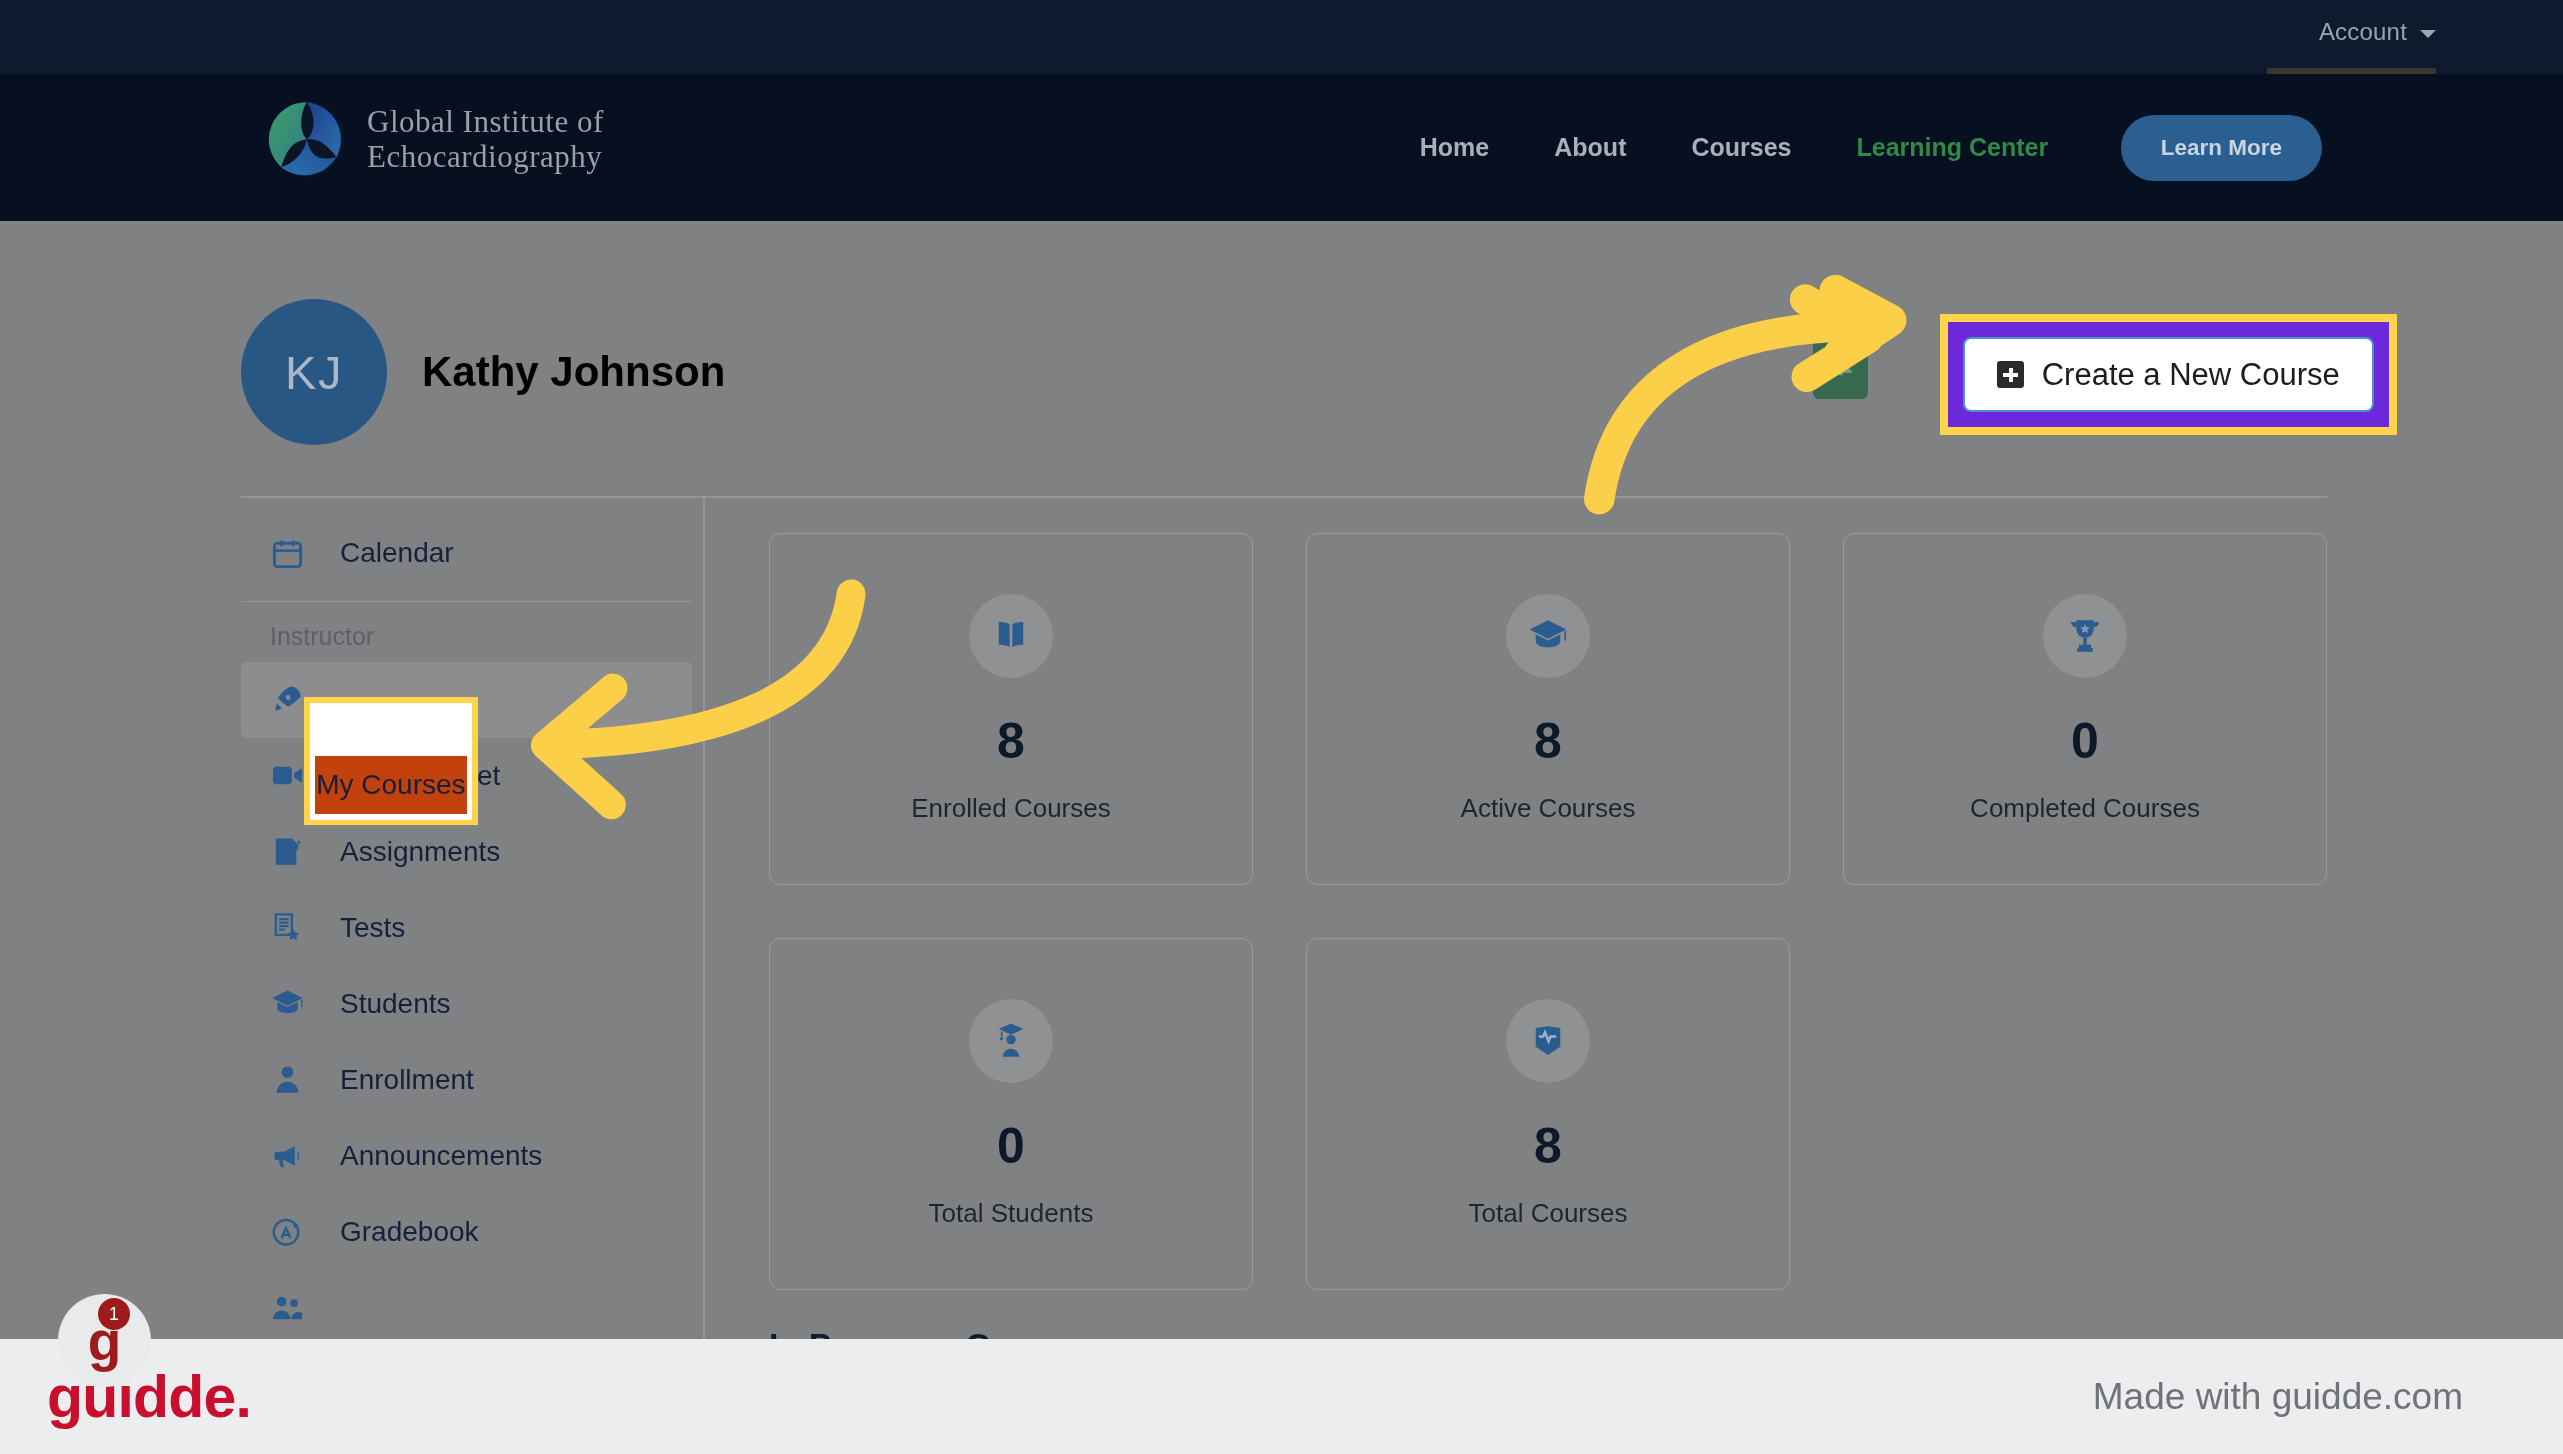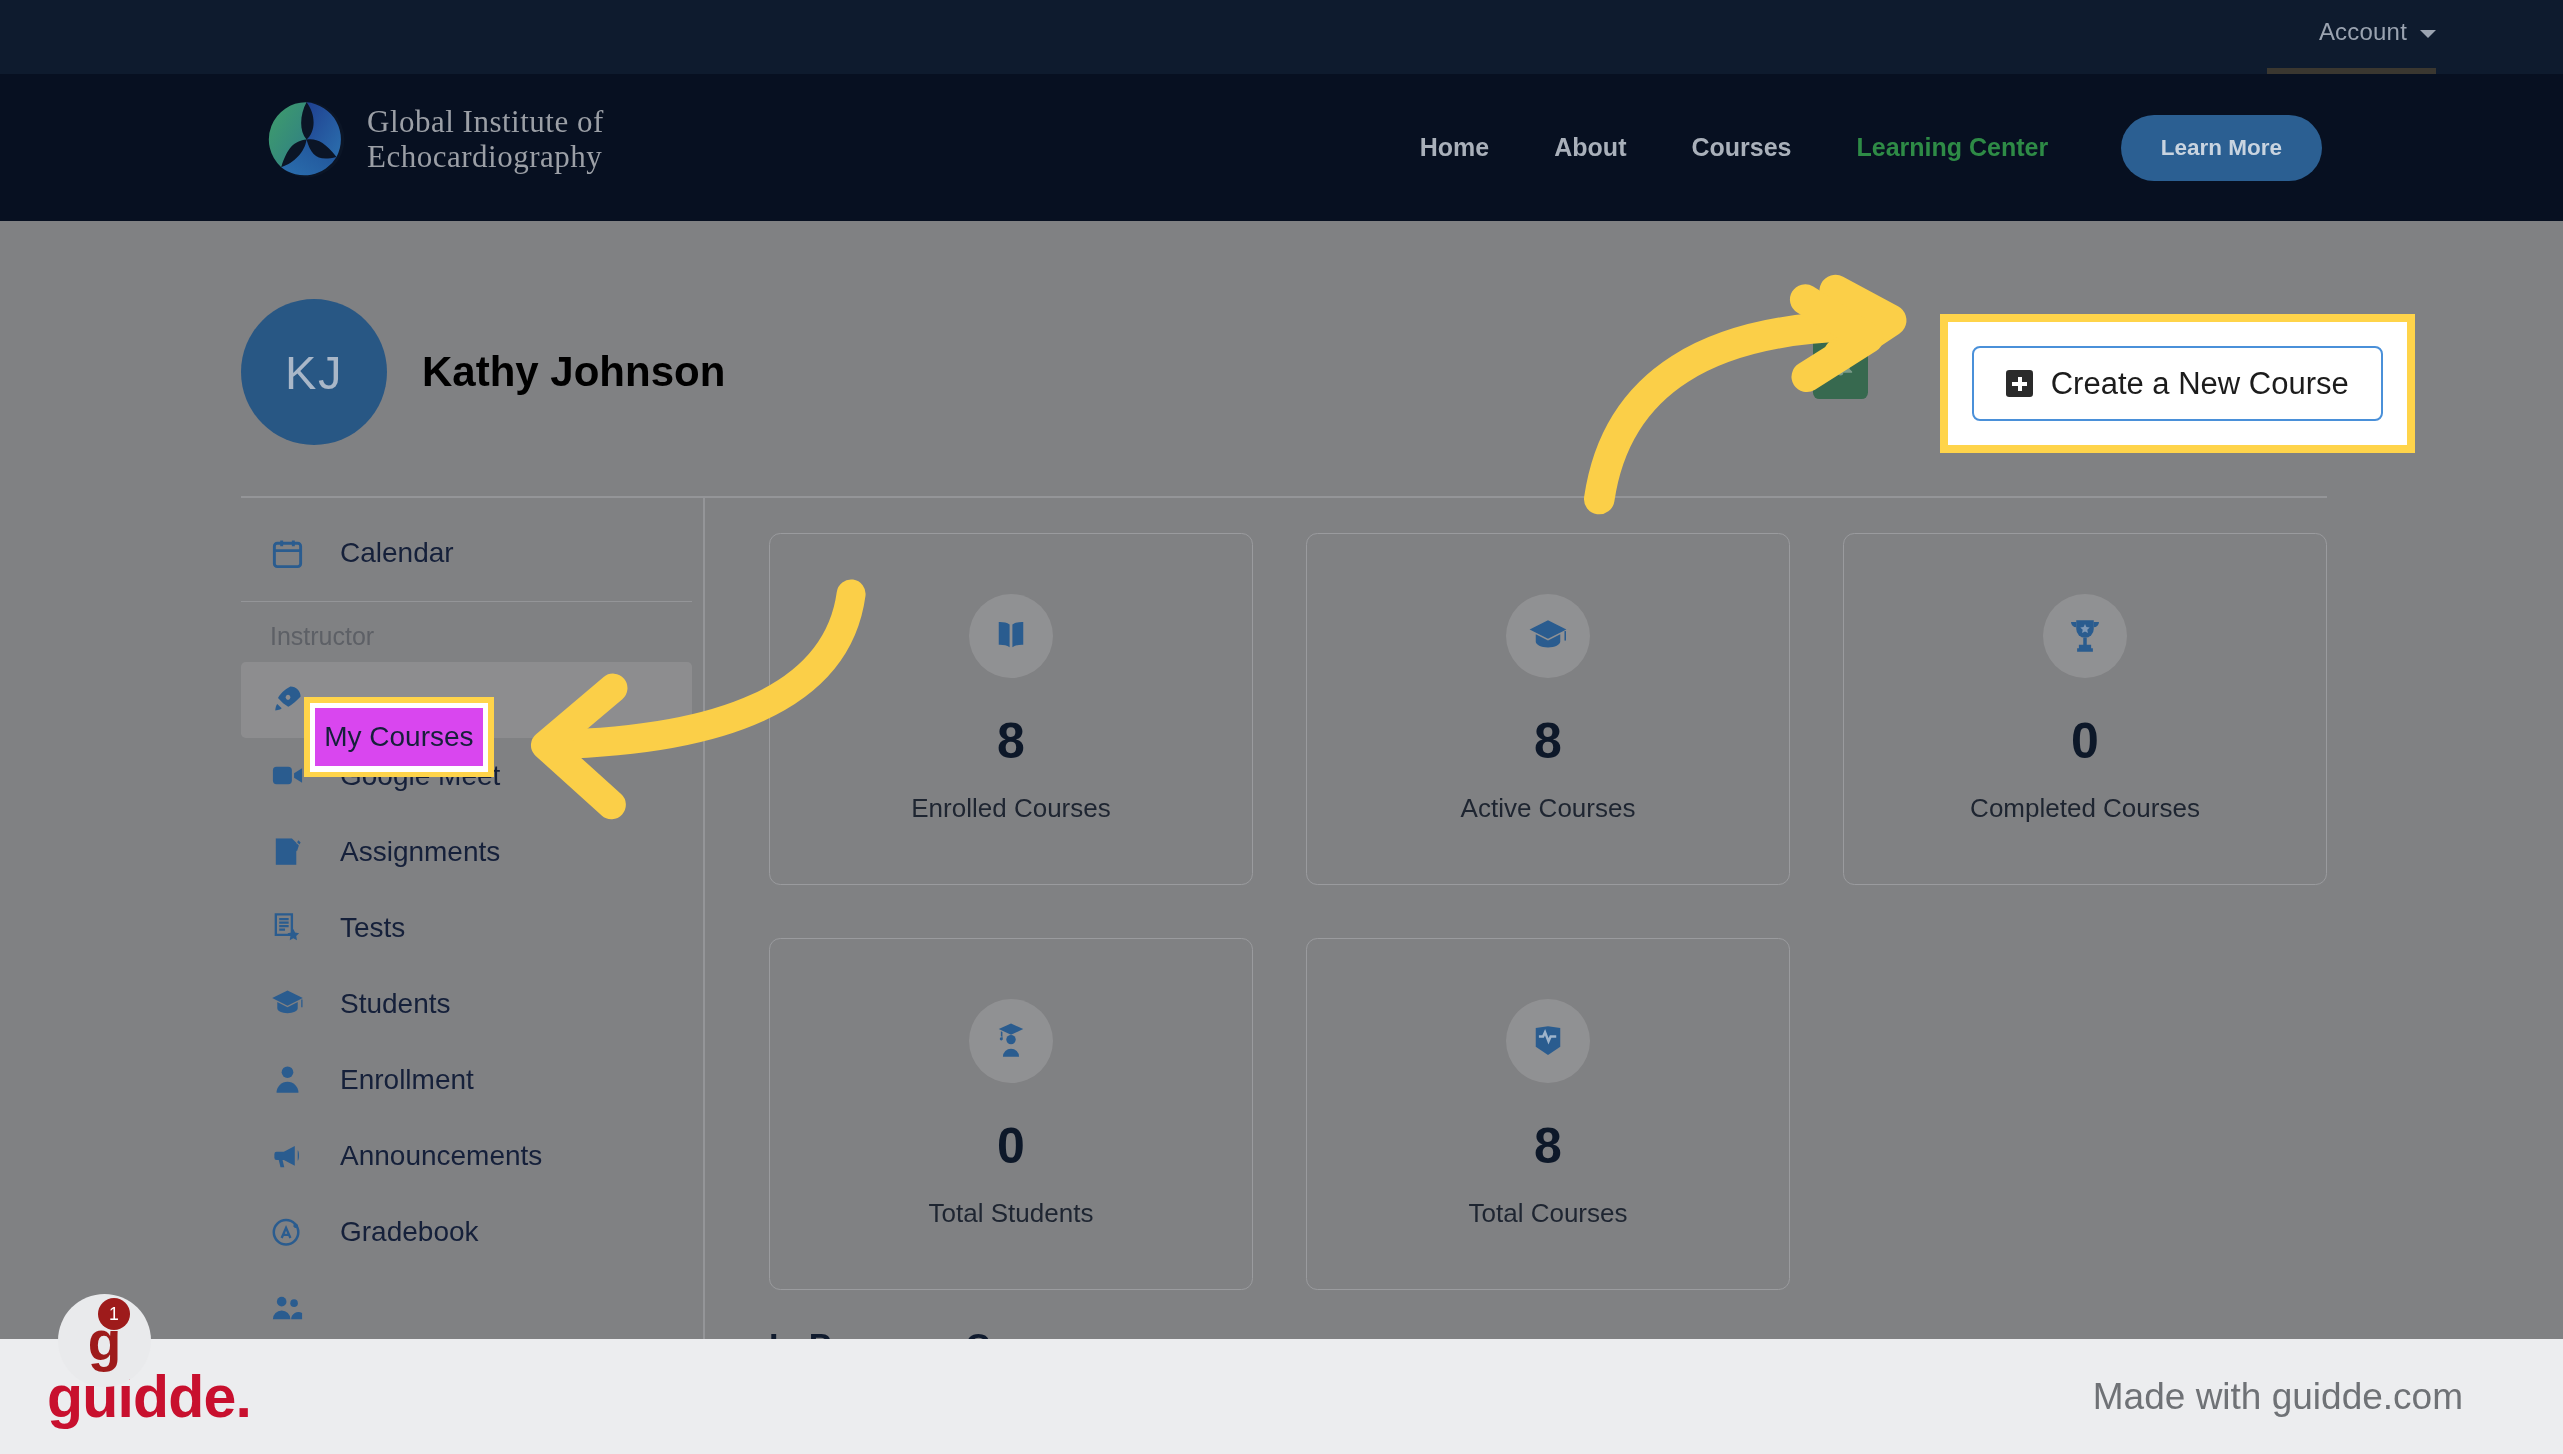--- a/index.html
+++ b/index.html
@@ -80,21 +80,21 @@
     font-size: 47px; letter-spacing: 1.6px;
   }
   .profile-name { color: #000000; font-size: 42px; font-weight: bold; }
 
   
   .cta-highlight {
     position: absolute; left: 1940px; top: 314px;
     background: #ffd44a; padding: 8px;
     box-shadow: 0 0 0 0 transparent;
   }
-  .cta-inner { background: #ffffff; padding: 24px; }
+  .cta-inner { background: #6d28d9; padding: 15px; }
   .cta-button {
     border: 2.4px solid #4a90d9; border-radius: 8px;
     background: #ffffff;
     display: flex; align-items: center; gap: 17.7px;
     padding: 17.7px 32px; white-space: nowrap;
   }
   .cta-plus {
     width: 27px; height: 27px; background: #2a2a2a; border-radius: 3.2px;
     position: relative; flex: none;
   }
@@ -137,22 +137,22 @@
   .side-ico { width: 35px; height: 35px; flex: none; display: block; }
   .side-clip { overflow: hidden; height: 821px; }
 
   
   .mycourses-highlight {
     position: absolute; left: 304px; top: 697px;
     background: #ffd44a; padding: 5.6px; z-index: 6;
   }
   .mycourses-white { background: #ffffff; padding: 5.6px; }
   .mycourses-chip {
-    background: #d946ef; color: #15203a; font-size: 28px;
-    padding: 13px 9px; white-space: nowrap;
+    background: #c2410c; color: #15203a; font-size: 28px;
+    padding: 13px 1px; white-space: nowrap; margin-top: 48px;
   }
 
   
   .cards { position: absolute; left: 769px; top: 533px; }
   .card-row { display: flex; gap: 53px; margin-bottom: 53px; }
   .card {
     width: 484px; height: 352px;
     border: 1.6px solid #9a9b9e; border-radius: 11.3px;
     display: flex; flex-direction: column; align-items: center; justify-content: center;
   }

